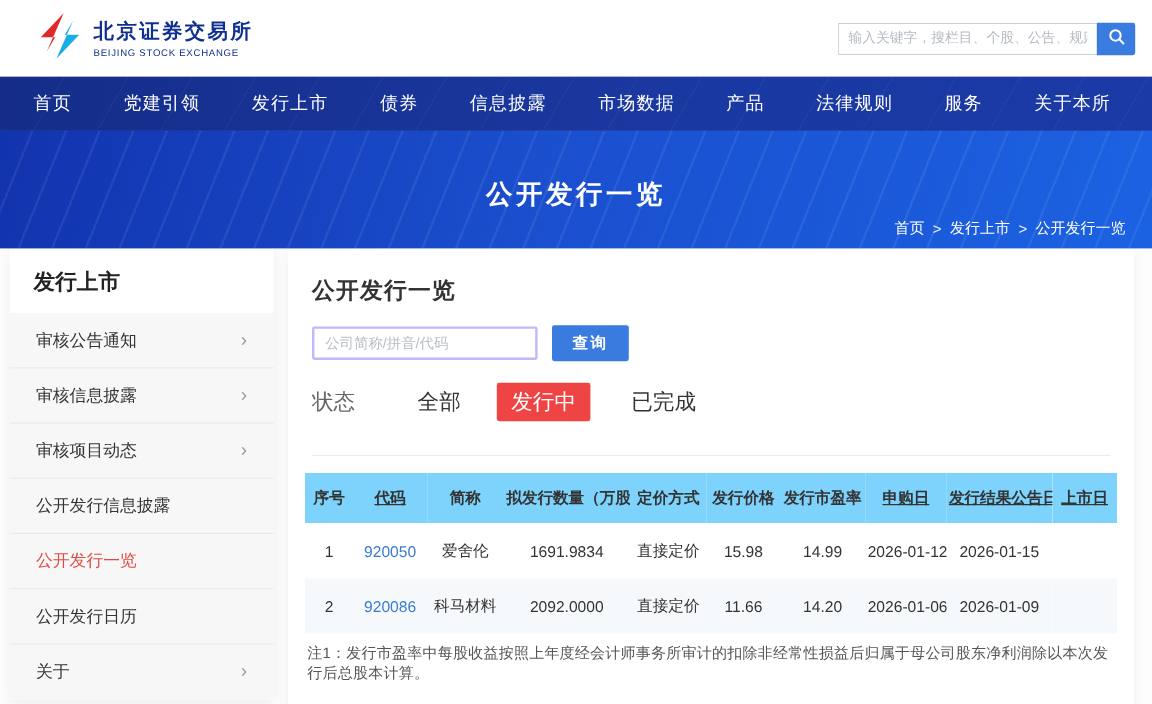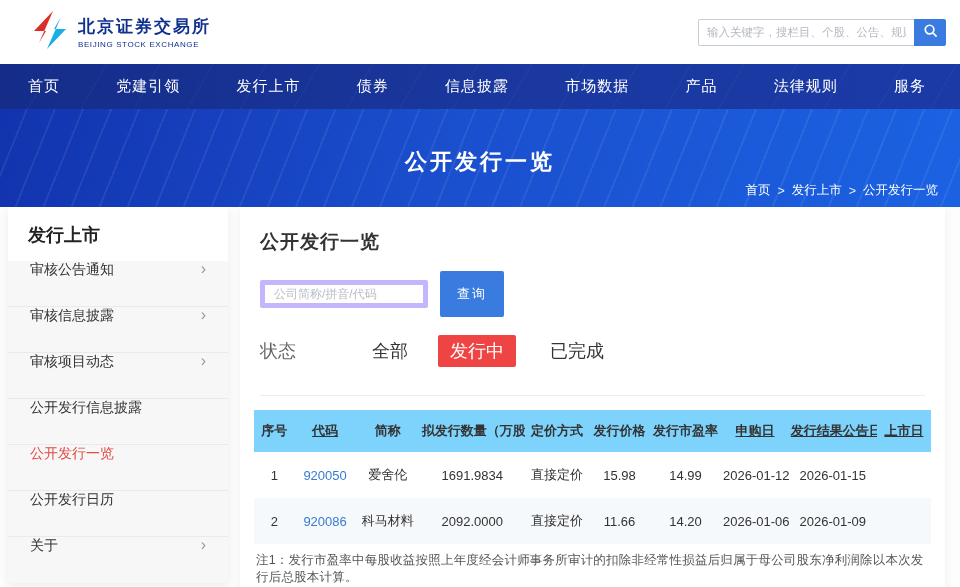--- a/index.html
+++ b/index.html
@@ -67,52 +67,52 @@
 
   .sidebar {
     width:220px; background:#fff; box-shadow:0 3px 10px rgba(0,0,0,0.07);
   }
   .sidebar-title {
     padding:16px 20px 14px; font-size:18px; font-weight:bold; color:#222;
     background:#fff;
   }
   .sidebar-items { background:#f7f7f8; }
   .sidebar-item {
-    height:46px; display:flex; justify-content:space-between;
+    height:46px; display:flex; align-items:center; justify-content:space-between;
     padding:0 22px; font-size:14px; color:#333; cursor:pointer;
     border-bottom:1px solid #e9eaec;
   }
   .sidebar-item:last-child { border-bottom:none; }
   .sidebar-item.active { color:#e04a43; }
   .chevron { color:#999; font-size:16px; line-height:1; }
 
   .main-panel {
     flex:1; background:#fff; box-shadow:0 3px 10px rgba(0,0,0,0.06);
     padding:16px 14px 24px;
   }
   .main-title { font-size:19px; color:#333; margin:6px 6px 16px; letter-spacing:1px; }
 
   .query-row { display:flex; align-items:center; margin:0 6px 18px; }
   .company-input {
-    width:168px; height:28px; border:5px solid #c4b5fd; border-radius:2px;
+    width:188px; height:28px; border:2px solid #c4b5fd; border-radius:2px;
     padding:0 9px; font-size:12px; color:#333; outline:none;
   }
   .company-input::placeholder { color:#b8bdc5; }
   .query-btn {
-    margin-left:12px; width:64px; height:46px; background:#3a7be0; color:#fff;
-    font-size:13px; font-weight:normal; border:none; border-radius:2px; cursor:pointer;
+    margin-left:12px; width:64px; height:30px; background:#3a7be0; color:#fff;
+    font-size:13px; font-weight:bold; border:none; border-radius:2px; cursor:pointer;
     letter-spacing:2px;
   }
 
   .filter-row {
     display:flex; align-items:center; margin:0 6px; padding-bottom:28px;
     border-bottom:1px solid #ececee; font-size:18px;
   }
   .filter-label { color:#666; }
-  .filter-opt { color:#333; cursor:pointer; margin-left:68px; padding:4px 8px; }
+  .filter-opt { color:#333; cursor:pointer; margin-left:44px; padding:4px 8px; }
   .filter-opt.active {
     background:#ef4444; color:#fff; border-radius:2px; padding:4px 12px; margin-left:38px;
   }
   .filter-opt + .filter-opt { margin-left:22px; }
   .filter-opt.active + .filter-opt { margin-left:26px; }
 
   table { width:100%; border-collapse:collapse; table-layout:fixed; margin-top:14px; }
   thead th {
     background:#7dd3fc; font-size:13px; font-weight:bold; color:#333;
     padding:12px 2px; text-align:center; white-space:nowrap; overflow:hidden;
@@ -159,20 +159,21 @@
 <nav class="nav">
   <span class="nav-item">首页</span>
   <span class="nav-item">党建引领</span>
   <span class="nav-item">发行上市</span>
   <span class="nav-item">债券</span>
   <span class="nav-item">信息披露</span>
   <span class="nav-item">市场数据</span>
   <span class="nav-item">产品</span>
   <span class="nav-item">法律规则</span>
   <span class="nav-item">服务</span>
+  <span class="nav-item">关于本所</span>
 </nav>
 
 <section class="banner">
   <div class="banner-title">公开发行一览</div>
   <div class="breadcrumb">
     <span class="crumb">首页</span>
     <span class="crumb-sep">&gt;</span>
     <span class="crumb">发行上市</span>
     <span class="crumb-sep">&gt;</span>
     <span class="crumb">公开发行一览</span>

